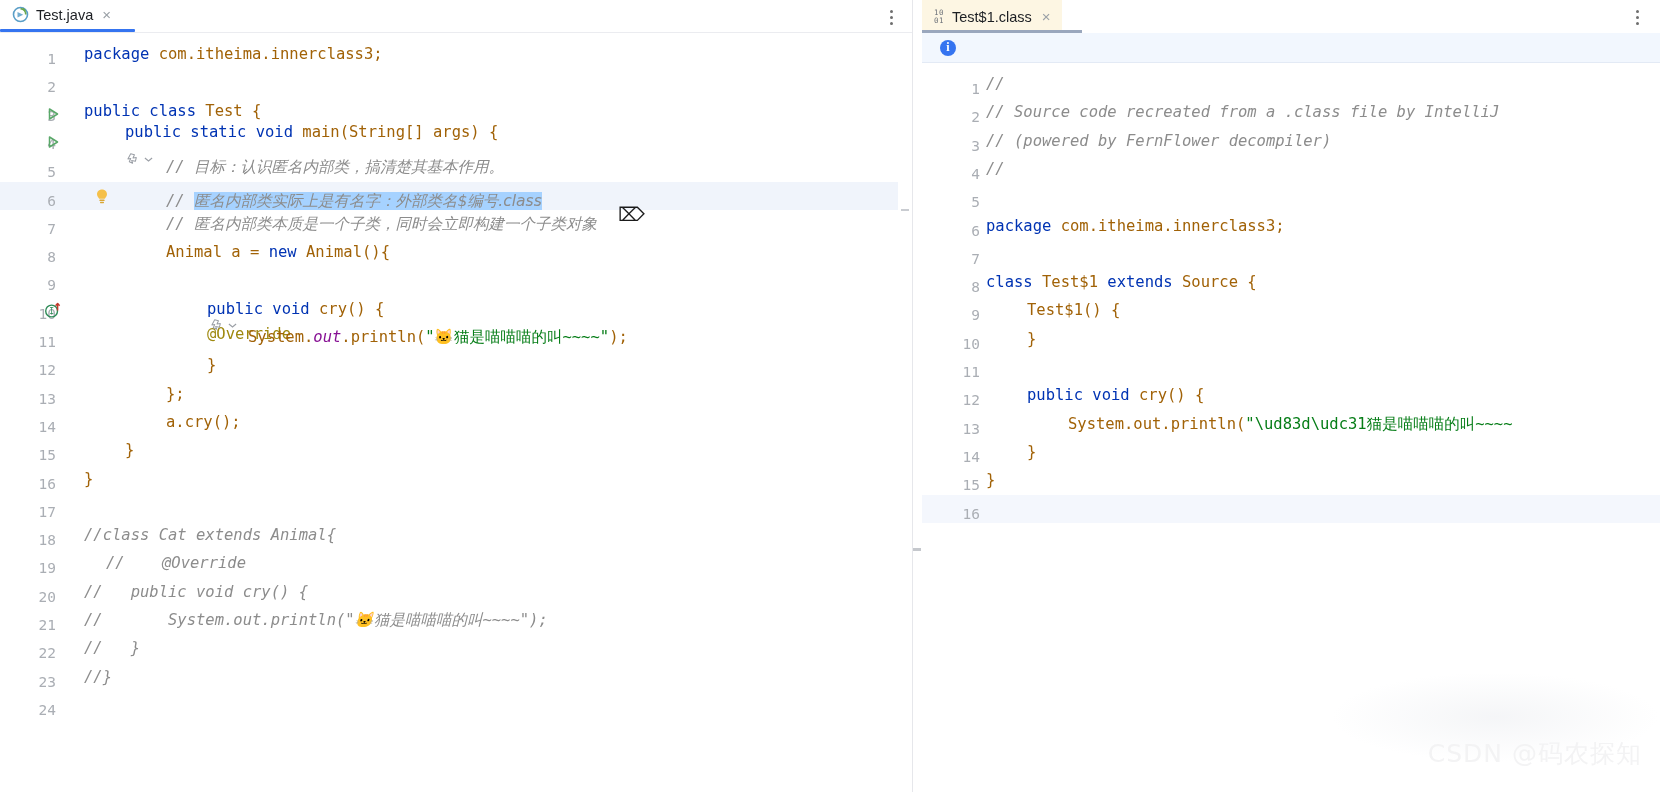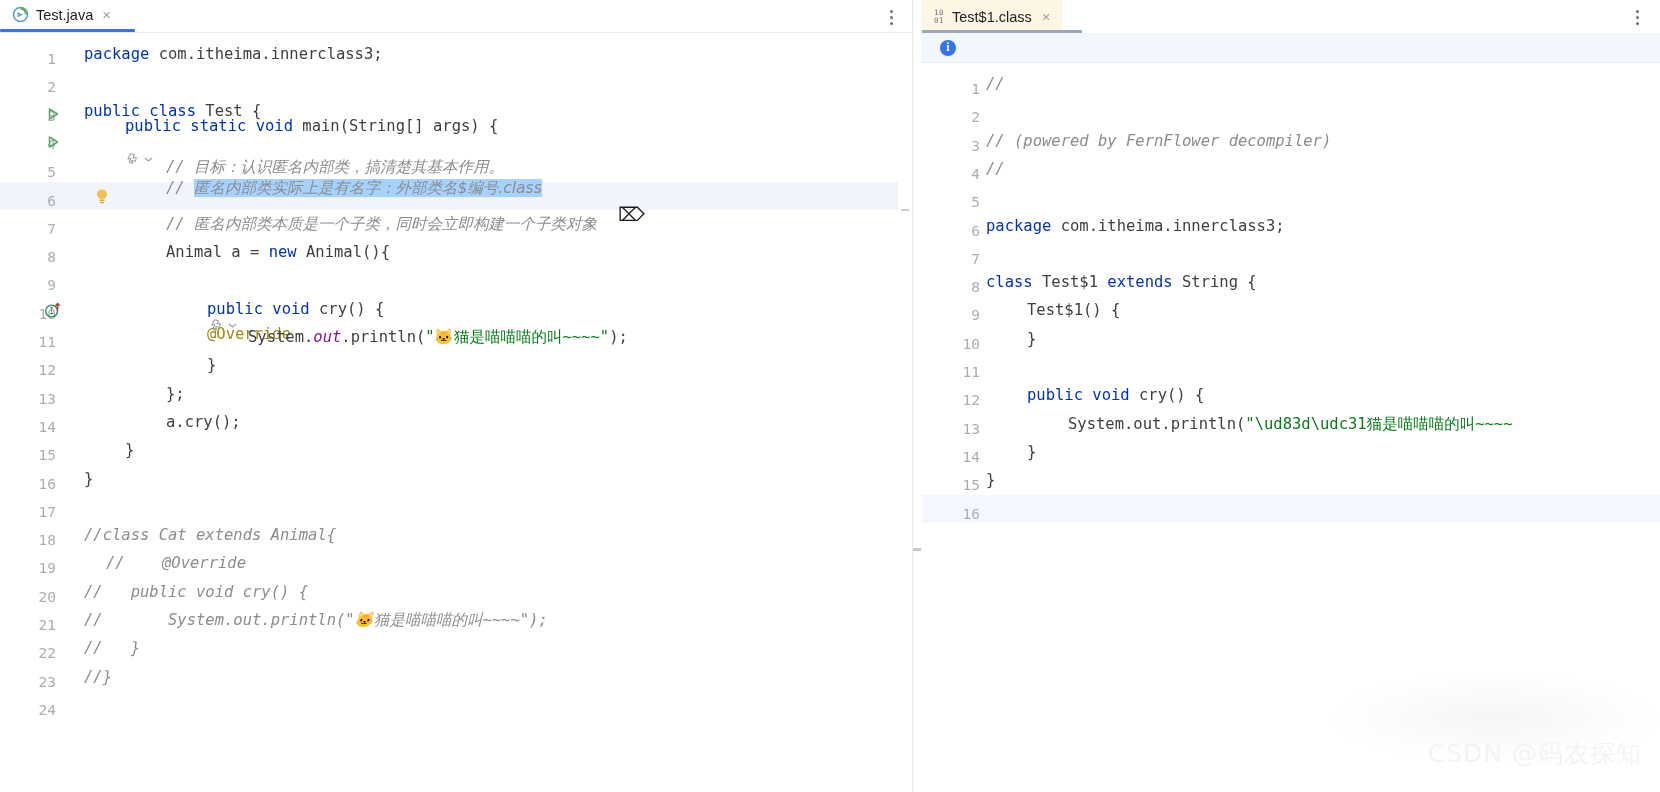--- a/index.html
+++ b/index.html
@@ -60,21 +60,21 @@
     line-height: 28.3px;
   }
   .lnum {
     position: absolute; left: 0; width: 48px; text-align: right;
     color: #aaaeb4; font-size: 14.5px; font-family: "DejaVu Sans Mono", monospace;
   }
   .ltext { position: absolute; left: 84px; white-space: pre; }
 
   
   .kw   { color: #0033b3; }
-  .txt  { color: #404040; }
+  .txt  { color: #a16207; }
   .cmt  { color: #8c8c8c; font-style: italic; }
   .cmt-cn { color: #8c8c8c; font-style: italic; font-family: "DejaVu Sans","Liberation Sans",sans-serif;}
   .str  { color: #067d17; }
   .ann  { color: #9e880d; }
   .fld  { color: #871094; font-style: italic; }
 
   .hl-sel { background: #a6d2ff; }
   .line-current { position:absolute; left:0; right:0; height:28.3px; background:#f0f4fb; }
 
   
@@ -223,33 +223,33 @@
               <path d="M4.5 3 L12.5 8 L4.5 13 Z" fill="none" stroke="#59a869" stroke-width="1.5" stroke-linejoin="round"></path>
             </svg></span>
         </div>
         <div class="ltext" style="top:63.6px; left:84px;"><span class="kw">public class </span><span class="txt">Test {</span></div>
         <div class="lnum" style="top:96.9px; left:8px; width:48px;">4</div>
         <div style="position:absolute;top:97.9px;">
           <span class="g-run"><svg width="16" height="16" viewBox="0 0 16 16">
               <path d="M4.5 3 L12.5 8 L4.5 13 Z" fill="none" stroke="#59a869" stroke-width="1.5" stroke-linejoin="round"></path>
             </svg></span>
         </div>
-        <div class="ltext" style="top:79px; left:125px;"><span class="kw">public static void </span><span class="txt">main(</span><span class="txt">String</span><span class="txt">[] args) {</span></div>
+        <div class="ltext" style="top:85px; left:125px;"><span class="kw">public static void </span><span class="txt">main(</span><span class="txt">String</span><span class="txt">[] args) {</span></div>
         <div class="lnum" style="top:125.2px; left:8px; width:48px;">5</div>
         <div class="ltext" style="top:120.2px; left:166px;"><span class="cmt">// </span><span class="cmt-cn">目标：认识匿名内部类，搞清楚其基本作用。</span></div>
         <div class="line-current" style="top:148.5px;"></div>
         <div class="lnum" style="top:153.5px; left:8px; width:48px;">6</div>
         <div style="position:absolute;top:153.5px;">
           <span class="g-bulb"><svg width="14" height="18" viewBox="0 0 14 18">
               <path d="M7 1.5 C3.9 1.5 2 3.7 2 6.2 C2 8.2 3.4 9.4 4.2 10.8 L9.8 10.8 C10.6 9.4 12 8.2 12 6.2 C12 3.7 10.1 1.5 7 1.5 Z" fill="#f5c04a"></path>
               <rect x="4.4" y="11.6" width="5.2" height="1.5" rx=".6" fill="#d9a634"></rect>
               <rect x="5" y="13.8" width="4" height="1.4" rx=".6" fill="#d9a634"></rect>
             </svg></span>
         </div>
-        <div class="ltext" style="top:141px; left:166px;"><span class="cmt">// </span><span class="cmt-cn hl-sel">匿名内部类实际上是有名字：外部类名$编号.class</span></div>
+        <div class="ltext" style="top:154px; left:166px;"><span class="cmt">// </span><span class="cmt-cn hl-sel">匿名内部类实际上是有名字：外部类名$编号.class</span></div>
         <div class="lnum" style="top:181.8px; left:8px; width:48px;">7</div>
         <div class="ltext" style="top:176.8px; left:166px;"><span class="cmt">// </span><span class="cmt-cn">匿名内部类本质是一个子类，同时会立即构建一个子类对象</span></div>
         <div class="lnum" style="top:210.1px; left:8px; width:48px;">8</div>
         <div class="ltext" style="top:205.1px; left:166px;"><span class="txt">Animal a = </span><span class="kw">new </span><span class="txt">Animal(){</span></div>
         <div class="lnum" style="top:238.4px; left:8px; width:48px;">9</div>
         <div class="ltext" style="top:243px; left:207px;margin-top:44px;"><span class="ann">@Override</span></div>
         <div class="lnum" style="top:266.70000000000005px; left:8px; width:48px;">10</div>
         <div style="position:absolute;top:266.70000000000005px;">
           <span class="g-override"><svg width="18" height="17" viewBox="0 0 18 17">
               <circle cx="7.6" cy="9" r="5.9" fill="none" stroke="#2e8b57" stroke-width="1.4"></circle>
@@ -331,30 +331,31 @@
     </div>
 
     <div class="notif-bar">
       <span class="info-dot">i</span>
     </div>
 
     <div class="editor-right" id="right-editor">
         <div class="lnum-r" style="top:12px; left:10px; width:48px;">1</div>
         <div class="ltext-r" style="top:7px; left:64px;"><span class="cmt">//</span></div>
         <div class="lnum-r" style="top:40.3px; left:10px; width:48px;">2</div>
+        <div class="ltext-r" style="top:35.3px; left:64px;"><span class="cmt">// Source code recreated from a .class file by IntelliJ</span></div>
         <div class="lnum-r" style="top:68.6px; left:10px; width:48px;">3</div>
         <div class="ltext-r" style="top:63.6px; left:64px;"><span class="cmt">// (powered by FernFlower decompiler)</span></div>
         <div class="lnum-r" style="top:96.9px; left:10px; width:48px;">4</div>
         <div class="ltext-r" style="top:91.9px; left:64px;"><span class="cmt">//</span></div>
         <div class="lnum-r" style="top:125.2px; left:10px; width:48px;">5</div>
         <div class="lnum-r" style="top:153.5px; left:10px; width:48px;">6</div>
         <div class="ltext-r" style="top:148.5px; left:64px;"><span class="kw">package </span><span class="txt">com.itheima.innerclass3;</span></div>
         <div class="lnum-r" style="top:181.8px; left:10px; width:48px;">7</div>
         <div class="lnum-r" style="top:210.1px; left:10px; width:48px;">8</div>
-        <div class="ltext-r" style="top:205.1px; left:64px;"><span class="kw">class </span><span class="txt">Test$1 </span><span class="kw">extends </span><span class="txt">String {</span></div>
+        <div class="ltext-r" style="top:205.1px; left:64px;"><span class="kw">class </span><span class="txt">Test$1 </span><span class="kw">extends </span><span class="txt">Source {</span></div>
         <div class="lnum-r" style="top:238.4px; left:10px; width:48px;">9</div>
         <div class="ltext-r" style="top:233.4px; left:105px;"><span class="txt">Test$1() {</span></div>
         <div class="lnum-r" style="top:266.70000000000005px; left:10px; width:48px;">10</div>
         <div class="ltext-r" style="top:261.70000000000005px; left:105px;"><span class="txt">}</span></div>
         <div class="lnum-r" style="top:295px; left:10px; width:48px;">11</div>
         <div class="lnum-r" style="top:323.3px; left:10px; width:48px;">12</div>
         <div class="ltext-r" style="top:318.3px; left:105px;"><span class="kw">public void </span><span class="txt">cry() {</span></div>
         <div class="lnum-r" style="top:351.6px; left:10px; width:48px;">13</div>
         <div class="ltext-r" style="top:346.6px; left:146px;"><span class="txt">System.out.println(</span><span class="str">"\ud83d\udc31</span><span class="str">猫是喵喵喵的叫~~~~</span></div>
         <div class="lnum-r" style="top:379.90000000000003px; left:10px; width:48px;">14</div>

